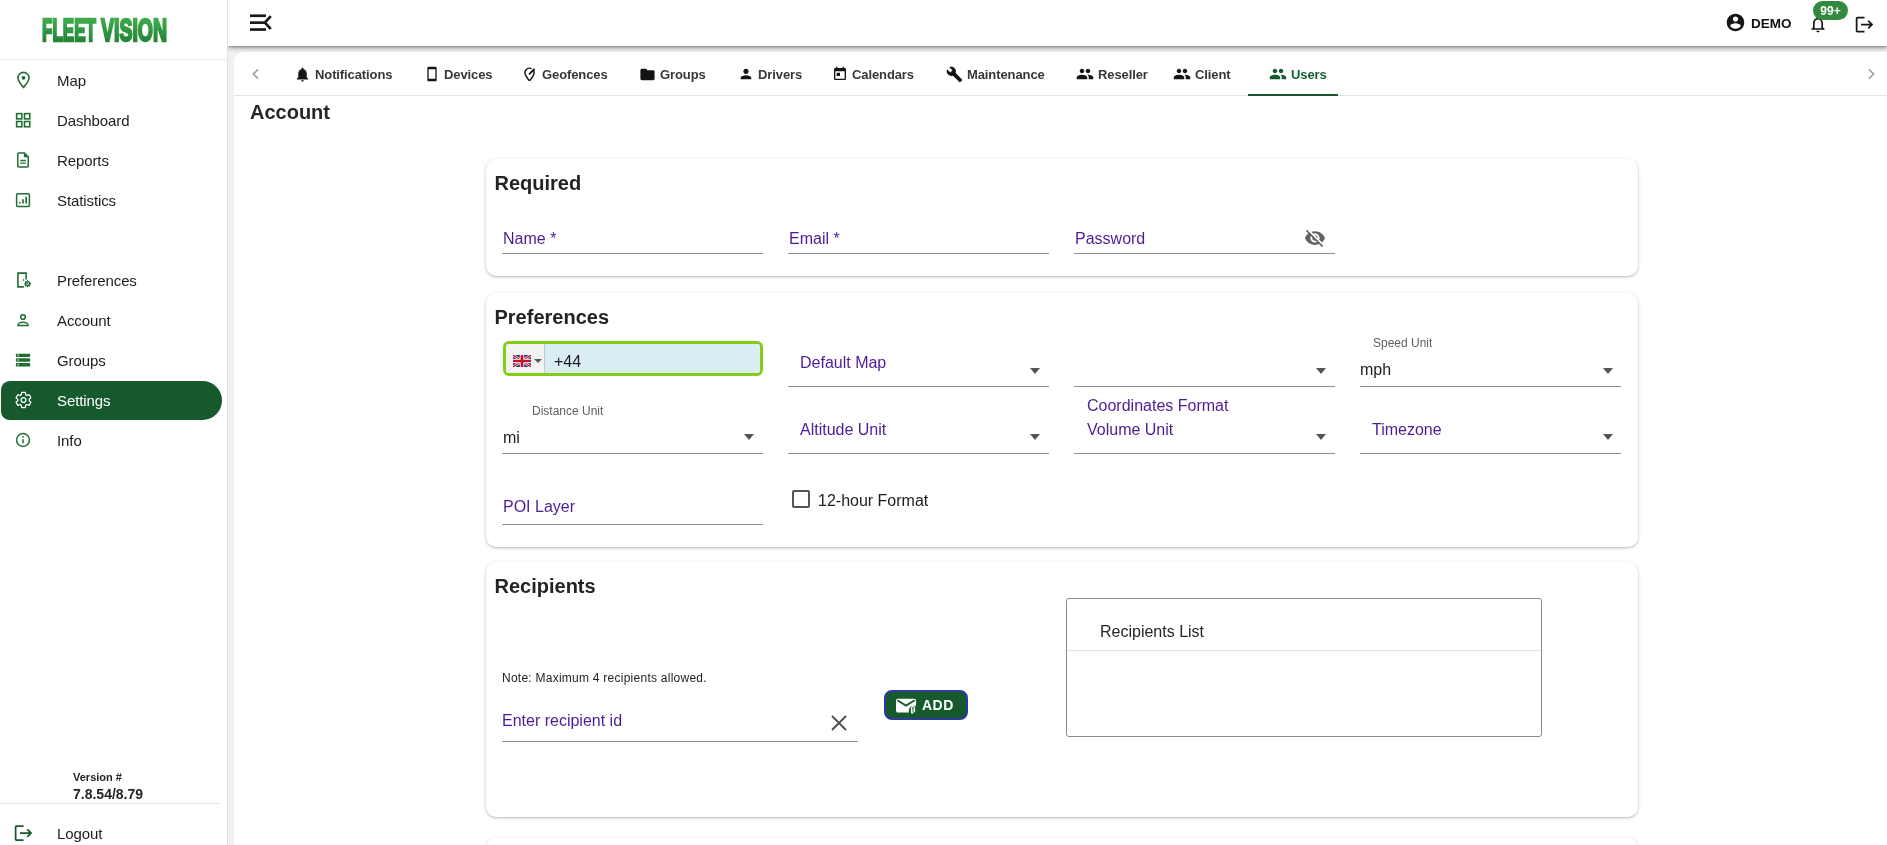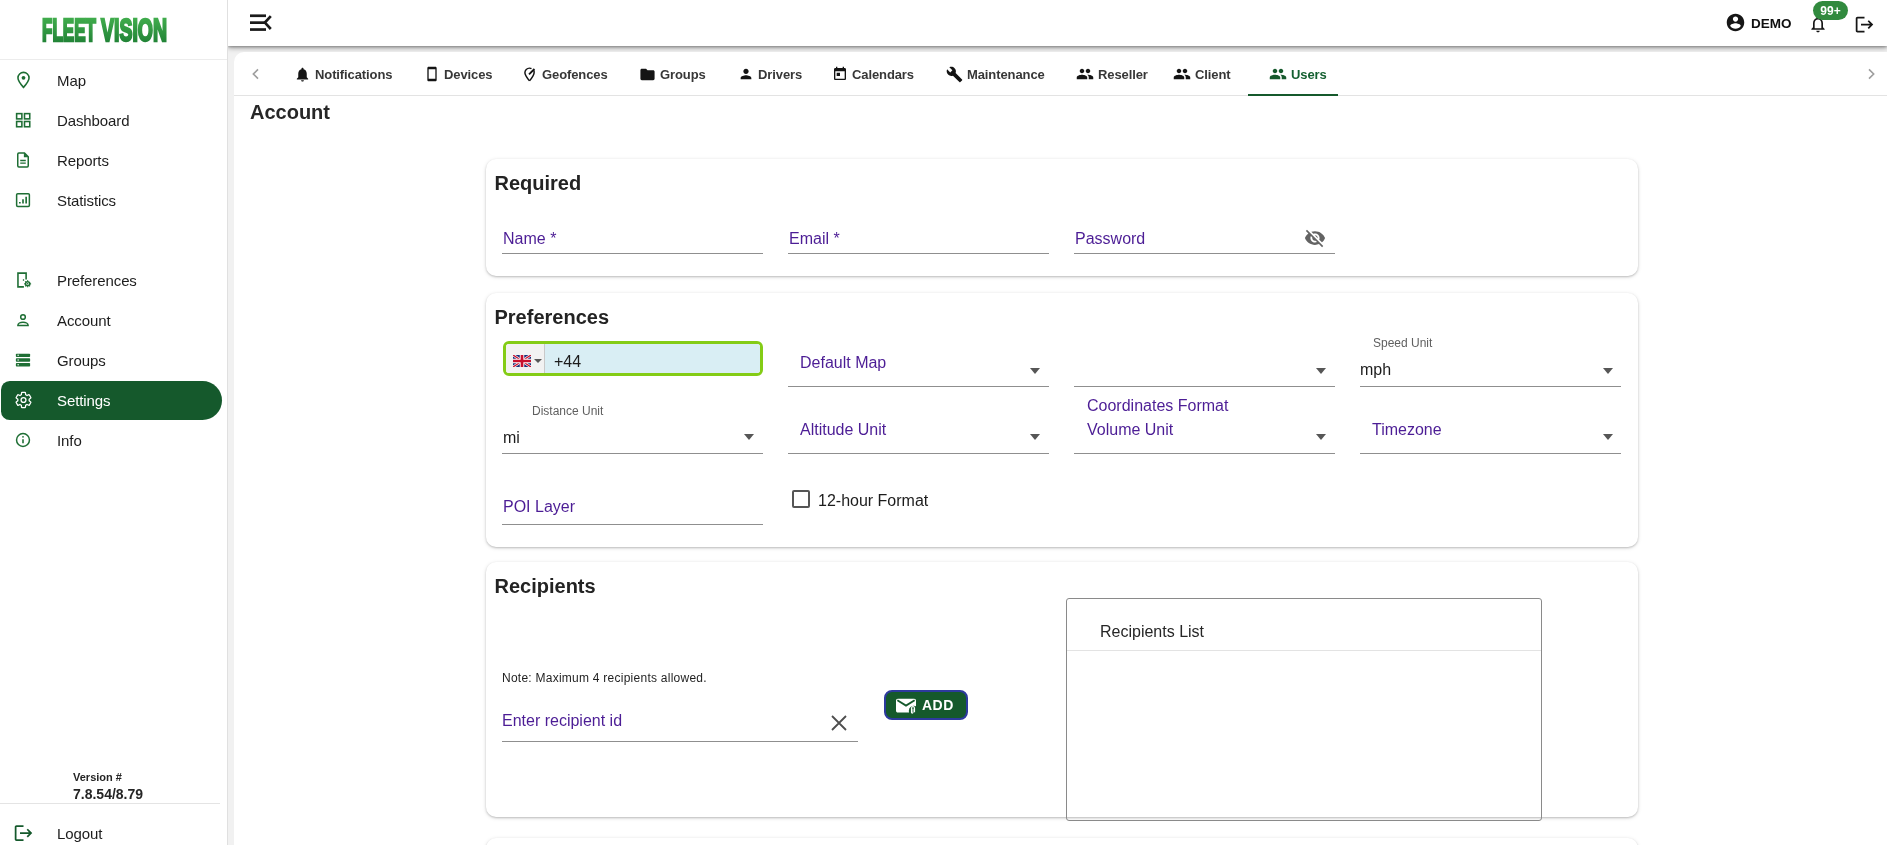--- a/index.html
+++ b/index.html
@@ -188,21 +188,21 @@
       <div class="uline" style="left:874px; top:160px; width:261px;"></div>
 
       <div class="flabel" style="left:17px; top:205px;">POI Layer</div>
       <div class="uline" style="left:16px; top:231px; width:261px;"></div>
       <div class="abs" style="left:306px; top:197px; width:18px; height:18px; border:2px solid #555; border-radius:2px;"></div>
       <div class="fval" style="left:332px; top:199px;">12-hour Format</div>
     </div>
 
     <div class="card" id="card3" style="top:510px; height:255px;">
       <div class="ctitle" style="top:13px;">Recipients</div>
-      <div class="abs" style="left:580px; top:36px; width:476px; height:223px; border:1px solid #8a8a8a; border-radius:3px;">
+      <div class="abs" style="left:580px; top:36px; width:476px; height:139px; border:1px solid #8a8a8a; border-radius:3px;">
         <div class="abs" style="left:33px; top:24px; font-size:16px; color:#262626;">Recipients List</div>
         <div class="abs" style="left:0px; top:51px; width:474px; height:1px; background:#e3e3e3;"></div>
       </div>
       <div class="abs" style="left:16px; top:109px; font-size:12px; letter-spacing:0.25px; color:#1f1f1f;">Note: Maximum 4 recipients allowed.</div>
       <div class="flabel" style="left:16px; top:150px;">Enter recipient id</div>
       <div class="uline" style="left:16px; top:179px; width:356px;"></div>
       <svg class="abs" style="left:344px; top:152px;" width="18" height="18" viewBox="0 0 18 18">
           <path d="M2 2 L16 16 M16 2 L2 16" stroke="#4e4e4e" stroke-width="1.8"></path>
         </svg>
       <div class="abs" id="addbtn" style="left:398px; top:128px; width:84px; height:30px; background:#15592c; border:2px solid #2d3a9e; border-radius:8px;">

